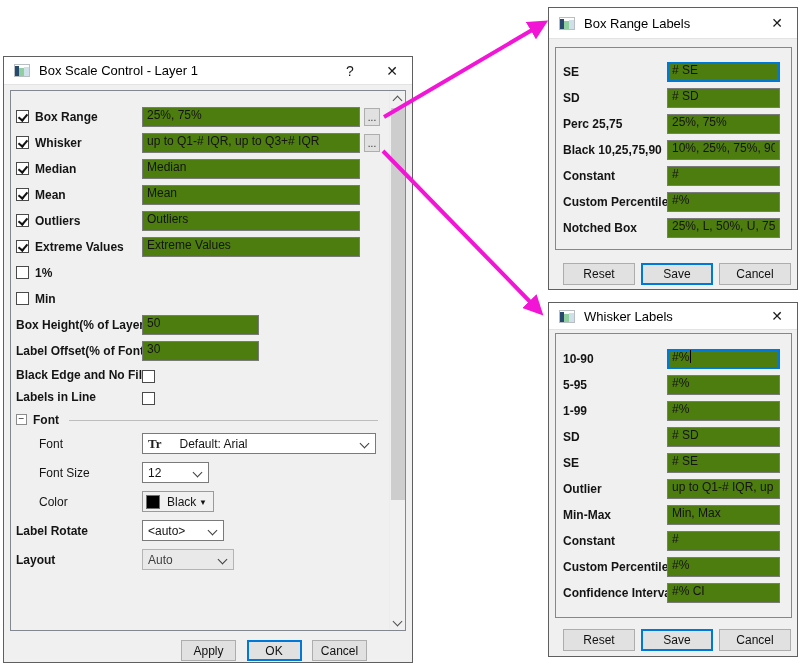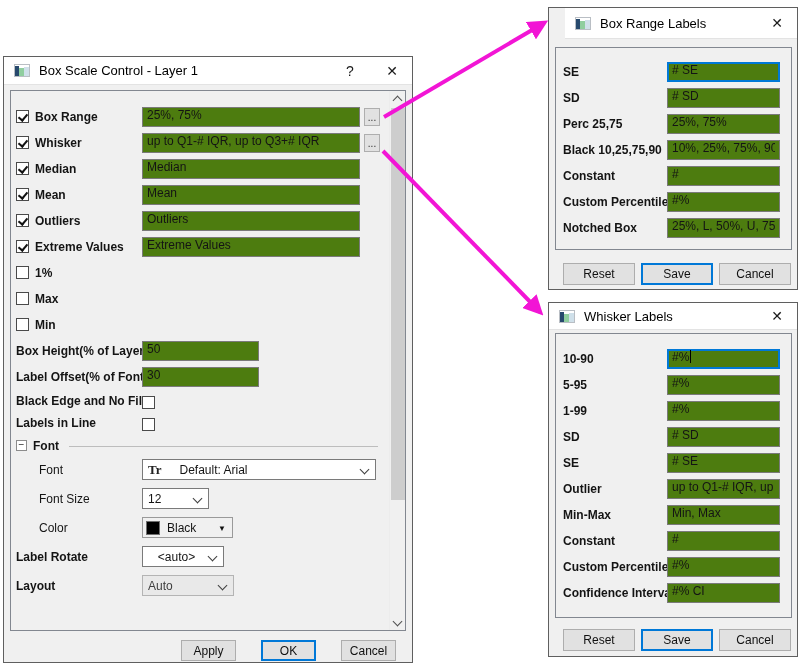--- a/index.html
+++ b/index.html
@@ -51,48 +51,48 @@
   .group-line{position:absolute;left:58px;right:10px;top:9px;border-top:1px solid #bdbdbd;}
 
   .row.combo-row{height:21px;margin-bottom:8px;}
   .combo{position:absolute;left:131px;top:0;height:21px;background:#fff;border:1px solid #7a7a7a;box-sizing:border-box;
          display:flex;align-items:center;padding:0 18px 0 5px;overflow:hidden;}
   .combo .chev{position:absolute;right:7px;top:7px;width:6px;height:6px;
          border-right:1.5px solid #3e3e3e;border-bottom:1.5px solid #3e3e3e;transform:rotate(45deg);margin-top:-1px;}
   .combo.disabled{background:#e9e9e9;border-color:#b4b4b4;color:#3f3f3f;}
   .combo.v-font{width:234px;}
   .combo.v-size{width:67px;}
-  .combo.v-rotate{width:82px;justify-content:center;}
+  .combo.v-rotate{width:82px;}
   .combo.v-layout{width:92px;}
-  .combo.v-color{width:91px;background:#f0f0f0;border-color:#9a9a9a;padding-left:3px;}
+  .combo.v-color{width:72px;background:#f0f0f0;border-color:#9a9a9a;padding-left:3px;}
   .swatch{width:14px;height:14px;background:#000;border:1px solid #6f6f6f;box-sizing:border-box;margin-right:7px;flex:none;}
   .tri{position:absolute;right:6px;top:50%;transform:translateY(-50%);font-size:8px;color:#111;}
   .font-glyph{font-family:"Liberation Serif",serif;font-weight:bold;font-size:13px;margin-right:18px;color:#222;flex:none;}
 
   
   .vscroll{position:absolute;top:0;right:0;width:16px;height:100%;background:#f0f0f0;border-left:1px solid #ececec;box-sizing:border-box;}
   .sb-btn{position:absolute;left:0;width:100%;height:16px;display:flex;align-items:center;justify-content:center;background:#f0f0f0;}
   .sb-btn.up{top:0;} .sb-btn.down{bottom:0;}
   .sb-thumb{position:absolute;left:1px;top:17px;width:14px;height:392px;background:#cdcdcd;}
   .chev-up{width:6px;height:6px;border-left:1.6px solid #505050;border-top:1.6px solid #505050;transform:rotate(45deg);margin-top:3px;}
   .chev-down{width:6px;height:6px;border-left:1.6px solid #505050;border-top:1.6px solid #505050;transform:rotate(225deg);margin-top:-2px;}
 
   
   .btn{height:21px;background:#e1e1e1;border:1px solid #adadad;box-sizing:border-box;font-family:inherit;font-size:12px;
        color:#111;display:flex;align-items:center;justify-content:center;padding:0;}
   .btn.primary{border:2px solid #0078d7;}
   .btnbar{position:absolute;display:flex;}
-  #main-buttons{left:177px;top:583px;width:215px;justify-content:space-between;}
+  #main-buttons{left:177px;top:583px;width:186px;justify-content:space-between;}
   #main-buttons .btn{width:55px;flex:none;}
   #br-buttons{left:14px;top:255px;width:228px;justify-content:space-between;}
   #wl-buttons{left:14px;top:326px;width:228px;justify-content:space-between;}
   #br-buttons .btn,#wl-buttons .btn{width:72px;height:22px;flex:none;}
 
   
-  #br-dialog{left:548px;top:7px;width:250px;height:283px;padding-left:16px;}
+  #br-dialog{left:548px;top:7px;width:250px;height:283px;}
   #br-dialog .titlebar{height:31px;}
   #br-panel{left:6px;top:39px;width:237px;height:203px;padding-top:14px;box-sizing:border-box;}
   #wl-dialog{left:548px;top:302px;width:250px;height:355px;}
   #wl-dialog .titlebar{height:27px;}
   #wl-panel{left:6px;top:30px;width:237px;height:285px;padding-top:15px;box-sizing:border-box;}
 
   .frow{position:relative;height:20px;margin-bottom:6px;}
   .frow .flabel{position:absolute;left:7px;top:50%;transform:translateY(-50%);font-weight:bold;white-space:nowrap;}
   .frow .tb{left:111px;width:113px;}
 
@@ -162,24 +162,20 @@
           <div class="tb">
             <span class="val">Extreme Values</span>
           </div>
         </div>
         <div class="row check">
           <span class="cb"></span>
           <span class="lbl">1%</span>
         </div>
         <div class="row check">
           <span class="cb"></span>
-          <span class="lbl">Max</span>
-        </div>
-        <div class="row check">
-          <span class="cb"></span>
           <span class="lbl">Min</span>
         </div>
         <div class="row label-input">
           <span class="lbl">Box Height(% of Layer)</span>
           <div class="tb">
             <span class="val">50</span>
           </div>
         </div>
         <div class="row label-input">
           <span class="lbl">Label Offset(% of Font)</span>

